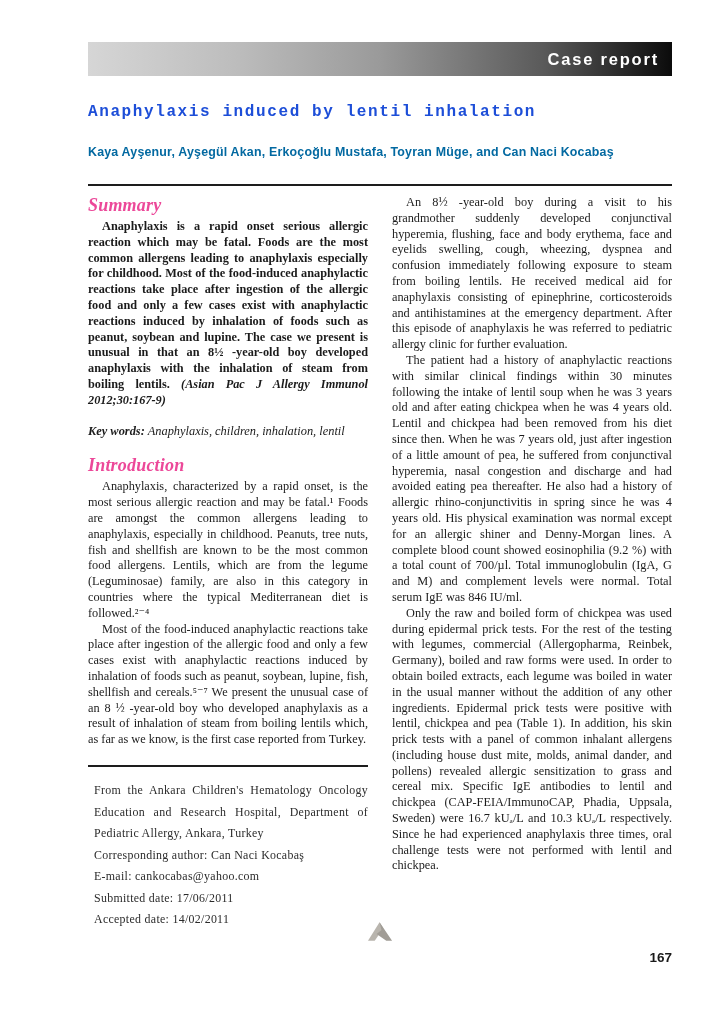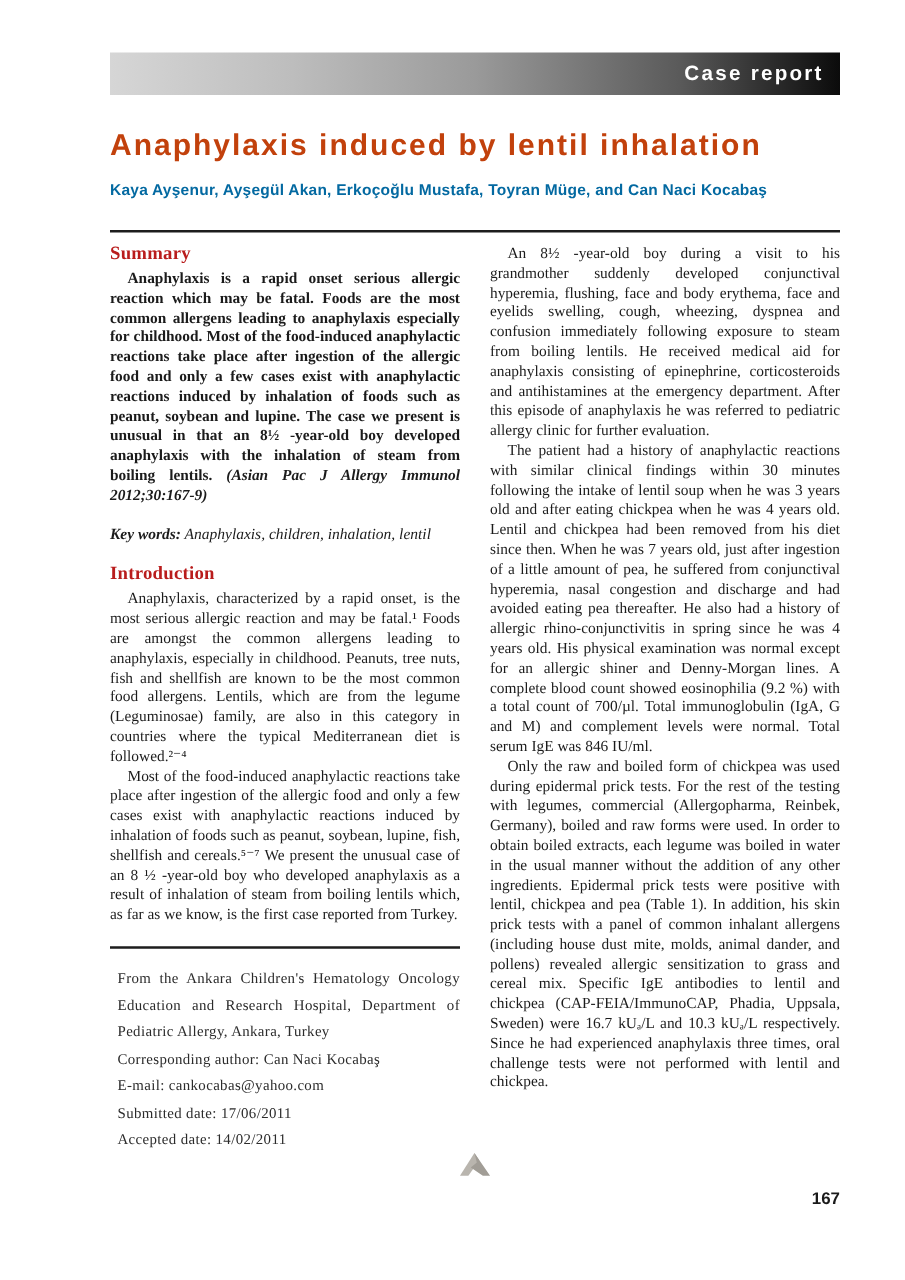--- a/index.html
+++ b/index.html
@@ -20,43 +20,44 @@
     padding-right:13px;
   }
   .banner-label {
     color:#ffffff;
     font-family:"Liberation Sans","DejaVu Sans",sans-serif;
     font-weight:bold; font-size:16.5px; letter-spacing:1.8px;
   }
   .title {
     position:absolute; left:88px; top:103px; width:584px;
     margin:0;
-    font-family:Liberation Sans, sans-serif;
-    font-weight:bold; font-size:24px; letter-spacing:1.6px;
-    color:#c2410c;
+    font-family:Liberation Mono, monospace;
+    font-weight:bold; font-size:16px; letter-spacing:1.6px;
+    color:#1d4ed8;
   }
   .authors {
     position:absolute; left:88px; top:145px; width:584px;
     font-family:"Liberation Sans","DejaVu Sans",sans-serif;
     font-weight:bold; font-size:12.4px; letter-spacing:0.2px;
     color:#0369a1;
   }
   .header-rule {
     position:absolute; left:88px; top:184px;
     width:584px; height:2px; background:#1d1d1d;
   }
   .columns {
     position:absolute; left:88px; top:195px; width:584px;
     display:flex; gap:24px;
   }
   .col { width:280px; }
   .section-heading {
     margin:0 0 3px 0;
-    font-size:15px; font-weight:bold; letter-spacing:0.2px;
-    color:#b91c1c;
+    font-size:18px; font-weight:bold; letter-spacing:0.2px;
+    color:#ec4899;
+    font-style:italic;
   }
   .section-heading.spaced { margin-top:16px; }
   p.body, p.summary-par {
     margin:0;
     font-size:12.3px; line-height:15.8px;
     text-align:justify; text-indent:14px;
     color:#1b1b1b;
   }
   p.summary-par { font-weight:bold; }
   .citation { font-style:italic; }

